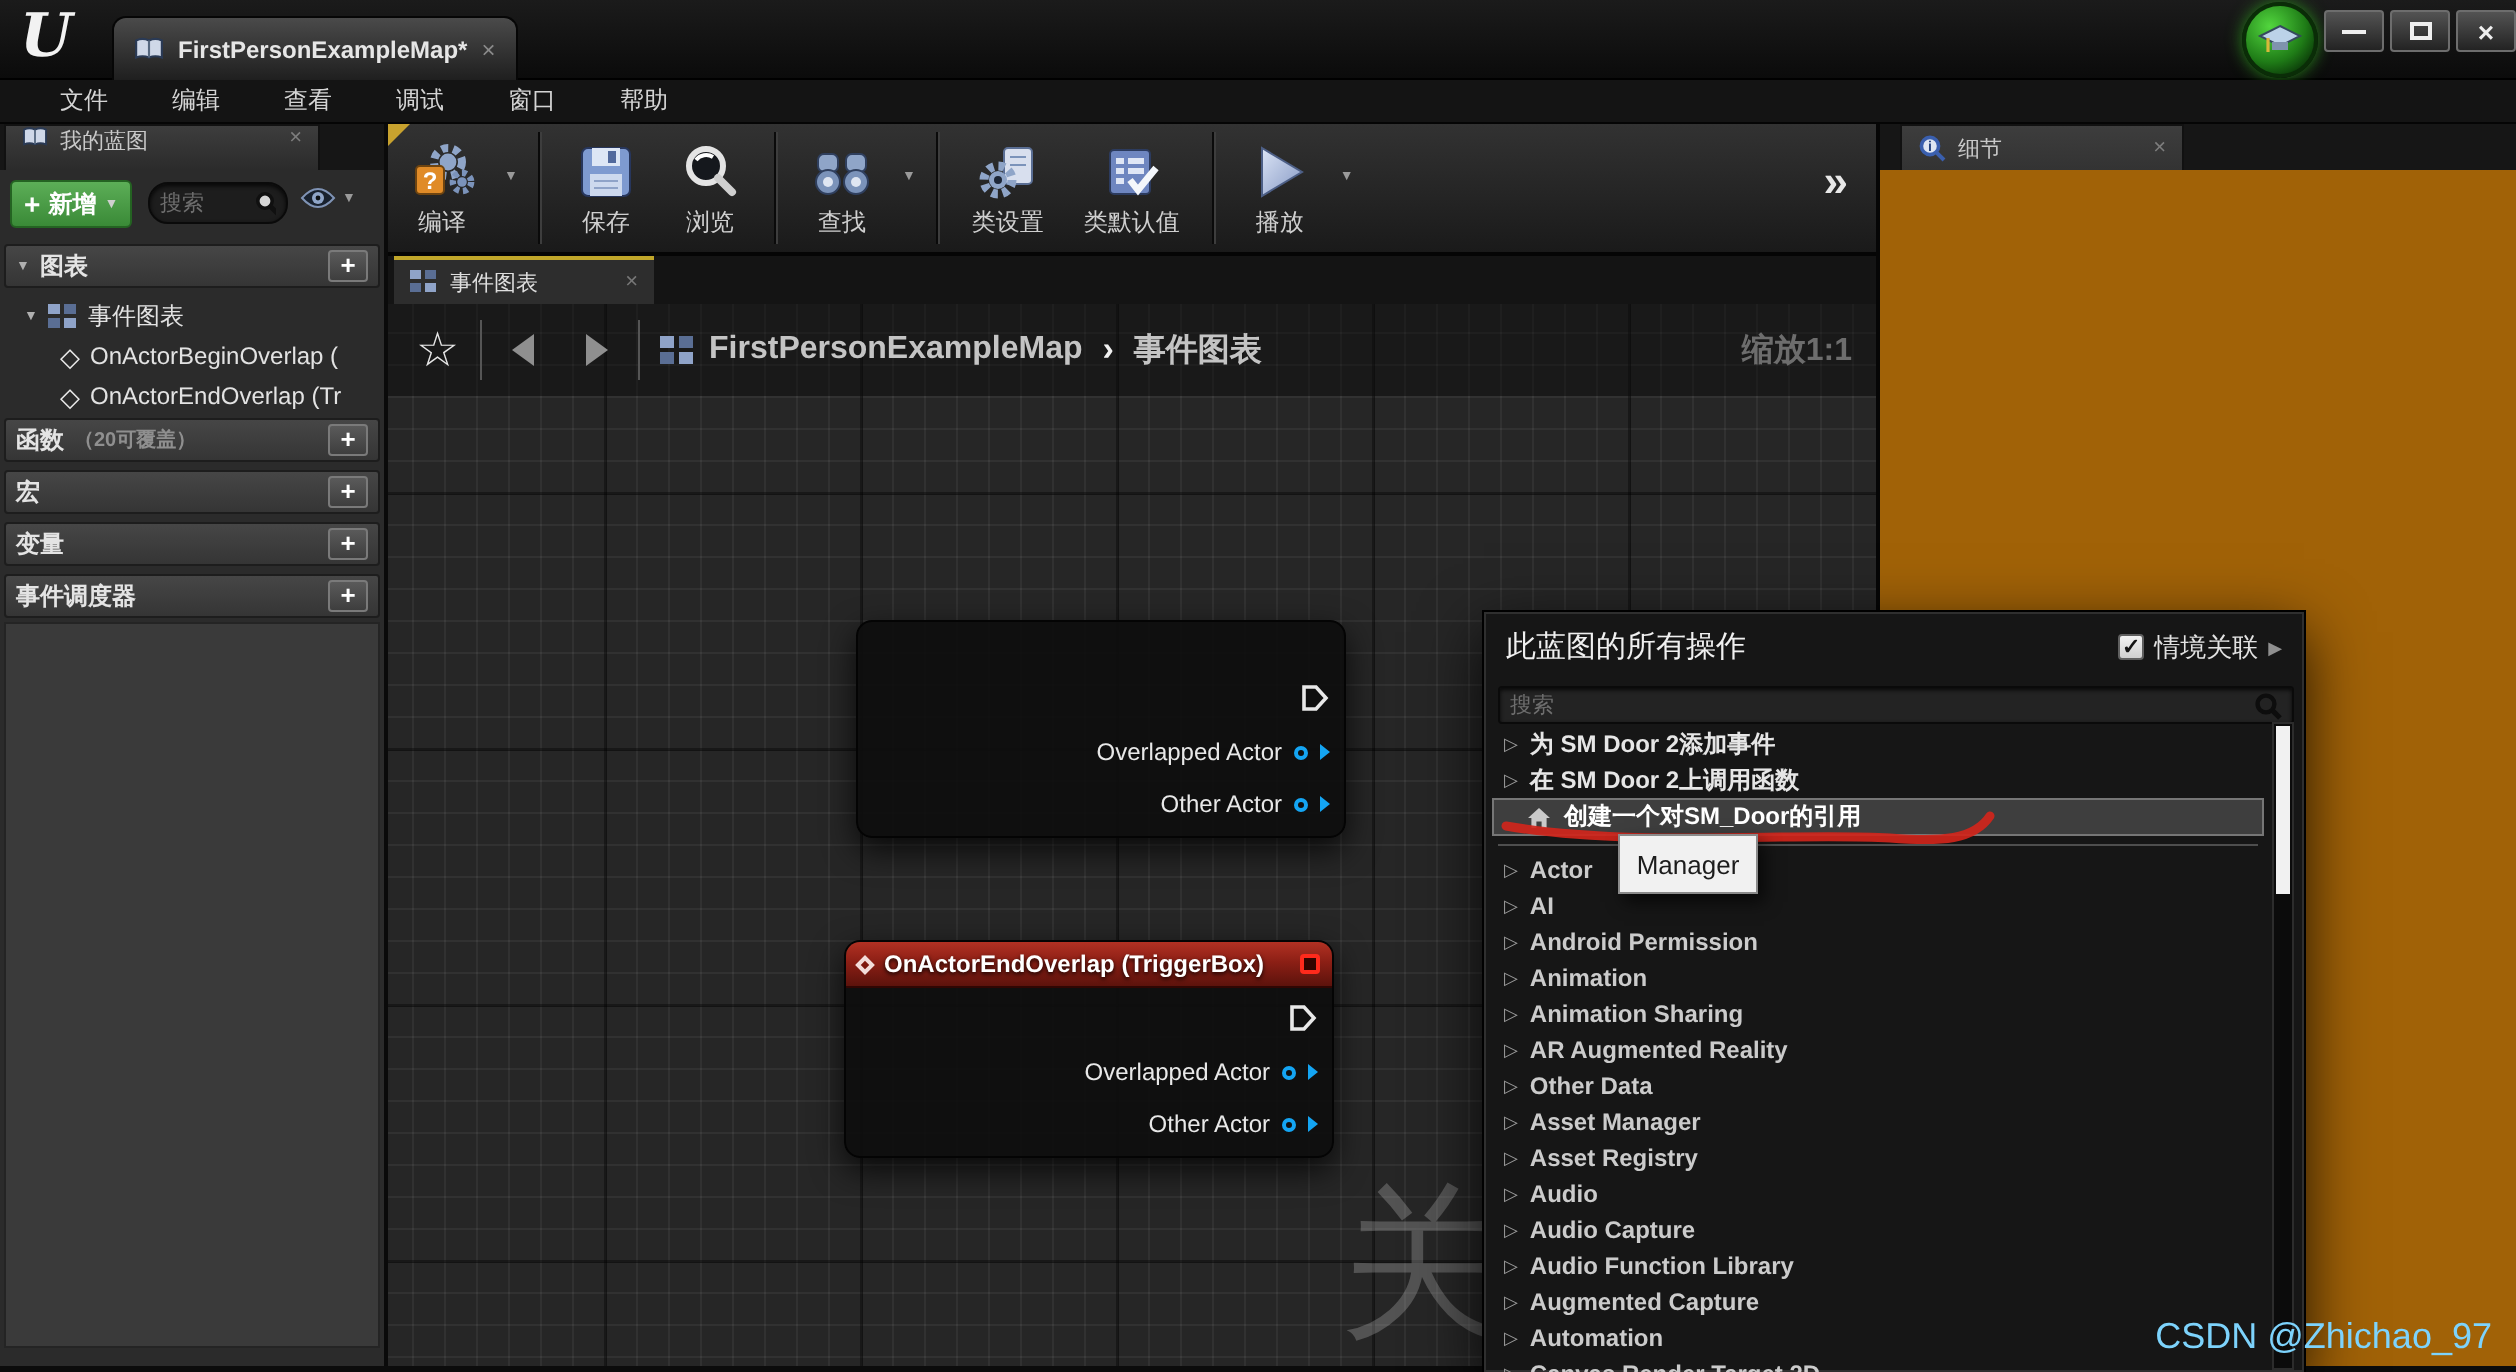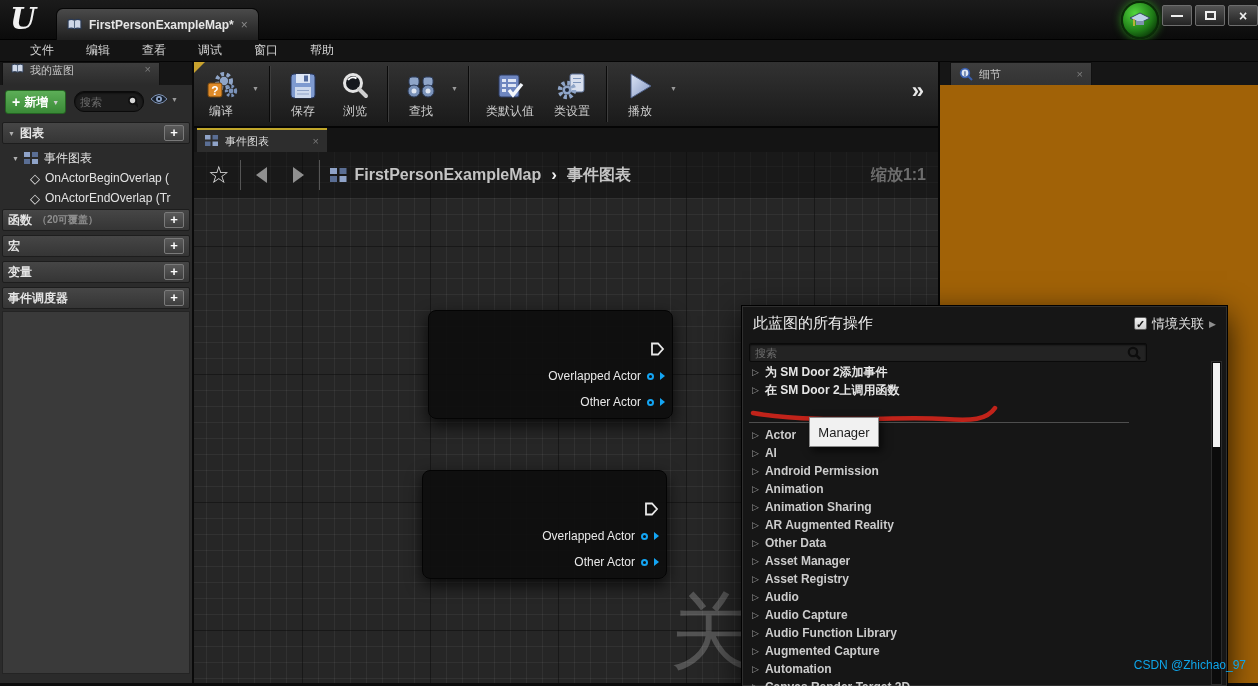--- a/index.html
+++ b/index.html
@@ -121,21 +121,21 @@
   .pin-a { width:0; height:0; border-left:5px solid #14a5f3; border-top:4px solid transparent; border-bottom:4px solid transparent; }
 
   
   #rightpanel { left:938px; top:62px; width:320px; height:621px; background:#a16207; border-left:2px solid #060606; }
   #rightpanel .panel-tabstrip { background:#161616; }
   .details-tab { left:10px; top:0; width:142px; height:23px; display:flex; align-items:center; gap:6px; padding:0 8px;
     background:linear-gradient(180deg,#3d3d3d,#333); border:1px solid #111; border-bottom:none; color:#c9c9c9; font-size:11px; }
   .details-tab .x { margin-left:auto; color:#7d7d7d; }
 
   
-  #popup { left:742px; top:306px; width:485px; height:380px; background:#161616;
+  #popup { left:742px; top:306px; width:410px; height:380px; background:#161616;
     border:1px solid #2f2f2f; outline:1px solid #000; box-shadow:0 10px 30px rgba(0,0,0,.85); z-index:50; }
   .pop-header { left:0; top:0; width:100%; height:33px; display:flex; align-items:center; padding:0 10px; }
   .pop-title { color:#f0f0f0; font-size:15px; }
   .ctx-wrap { margin-left:auto; display:flex; align-items:center; gap:5px; }
   .checkbox { width:13px; height:13px; background:linear-gradient(180deg,#f2f2f2,#cfcfcf); border:1px solid #5f5f5f;
     border-radius:2px; display:flex; align-items:center; justify-content:center;
     color:#141414; font-size:11px; font-weight:bold; line-height:0; }
   .ctx-label { color:#e2e2e2; font-size:13px; }
   .ctx-arrow { color:#8f8f8f; font-size:9px; }
   #pop-search { left:6px; top:36px; width:398px; height:19px; border-radius:2px; background:#232323; }
@@ -148,21 +148,21 @@
   .pop-sep { position:absolute; left:6px; top:115px; width:380px; height:1px; background:#4e4e4e; }
   .pop-scroll { position:absolute; right:4px; top:54px; width:11px; height:324px; background:#0b0b0b;
     border:1px solid #2c2c2c; }
   .pop-thumb { position:absolute; left:1px; top:1px; width:7px; height:84px; background:#f1f1f1; }
   .red-annot { position:absolute; left:4px; top:96px; z-index:61; pointer-events:none; }
   .tooltip { position:absolute; left:66px; top:110px; width:70px; height:30px; background:#f1f1f1;
     border:1px solid #8a8a8a; box-shadow:3px 4px 8px rgba(0,0,0,.65); z-index:63;
     display:flex; align-items:center; justify-content:center; color:#1c1c1c; font-size:13px; }
 
   
-  .csdn { right:12px; top:658px; color:#0ea5e9; font-size:12px; z-index:80; }
+  .csdn { right:12px; top:658px; color:#7dd3fc; font-size:18px; z-index:80; }
 </style>
 </head>
 <body>
 
 <div id="app">
 
   <div id="titlebar" class="abs">
     <div class="abs ue-logo">U</div>
     <div class="abs doc-tab">
       <svg width="15" height="13" viewBox="0 0 14 12">
@@ -323,40 +323,40 @@
         <circle cx="23" cy="21" r="2.5" fill="#dfe6f2"></circle>
       </svg>
       <span>查找</span>
     </div>
     <div class="tb-caret">
         <span class="caret dim">▼</span>
       </div>
     <div class="tsep"></div>
     <div class="tbtn">
       <svg width="32" height="32" viewBox="0 0 32 32">
+        <rect x="14" y="4" width="14" height="18" rx="2" fill="#d8dfee" stroke="#5a6e94"></rect>
+        <line x1="17" y1="8.5" x2="25" y2="8.5" stroke="#7b93ba"></line>
+        <line x1="17" y1="12.5" x2="25" y2="12.5" stroke="#7b93ba"></line>
+        <circle cx="11" cy="20" r="7" fill="none" stroke="#8fa5c8" stroke-width="4.5" stroke-dasharray="3.1 2.4"></circle>
+        <circle cx="11" cy="20" r="4.5" fill="#8fa5c8"></circle>
+        <circle cx="11" cy="20" r="2" fill="#1d2636"></circle>
+      </svg>
+      <span>类设置</span>
+    </div>
+    <div class="tbtn">
+      <svg width="32" height="32" viewBox="0 0 32 32">
         <rect x="5" y="5" width="20" height="22" rx="2" fill="#6e86c0" stroke="#2c3b5e"></rect>
         <rect x="8" y="9" width="4" height="3" fill="#dfe6f5"></rect>
           <rect x="14" y="9" width="8" height="3" fill="#dfe6f5"></rect>
         <rect x="8" y="14" width="4" height="3" fill="#dfe6f5"></rect>
           <rect x="14" y="14" width="8" height="3" fill="#dfe6f5"></rect>
         <rect x="8" y="19" width="4" height="3" fill="#dfe6f5"></rect>
         <path d="M15 20 l4 5 l9 -11" fill="none" stroke="#f4f7fb" stroke-width="3.4"></path>
       </svg>
       <span>类默认值</span>
-    </div>
-    <div class="tbtn">
-      <svg width="32" height="32" viewBox="0 0 32 32">
-        <rect x="14" y="4" width="14" height="18" rx="2" fill="#d8dfee" stroke="#5a6e94"></rect>
-        <line x1="17" y1="8.5" x2="25" y2="8.5" stroke="#7b93ba"></line>
-        <line x1="17" y1="12.5" x2="25" y2="12.5" stroke="#7b93ba"></line>
-        <circle cx="11" cy="20" r="7" fill="none" stroke="#8fa5c8" stroke-width="4.5" stroke-dasharray="3.1 2.4"></circle>
-        <circle cx="11" cy="20" r="4.5" fill="#8fa5c8"></circle>
-        <circle cx="11" cy="20" r="2" fill="#1d2636"></circle>
-      </svg>
-      <span>类设置</span>
     </div>
     <div class="tsep"></div>
     <div class="tbtn">
       <svg width="32" height="32" viewBox="0 0 32 32">
         <defs>
             <linearGradient id="pg" x1="0" y1="0" x2="1" y2="1">
               <stop offset="0" stop-color="#dbe4f5"></stop>
               <stop offset="1" stop-color="#8598c4"></stop>
             </linearGradient>
           </defs>
@@ -421,20 +421,25 @@
           <span class="pin-a"></span>
       </div>
       <div class="pin-row" style="top:84px">
         <span>Other Actor</span>
         <span class="pin-c"></span>
           <span class="pin-a"></span>
       </div>
     </div>
 
     <div class="node" style="left:228px; top:342px">
+      <div class="node-header">
+        <span class="nd"></span>
+        <span class="node-title">OnActorEndOverlap (TriggerBox)</span>
+        <span class="nbox"></span>
+      </div>
       <div class="exec-pin">
         <svg width="15" height="14" viewBox="0 0 15 14">
             <path d="M2 1.5 H8 L13 7 L8 12.5 H2 Z" fill="none" stroke="#e8e8e8" stroke-width="1.8"></path>
           </svg>
       </div>
       <div class="pin-row" style="top:58px">
         <span>Overlapped Actor</span>
         <span class="pin-c"></span>
           <span class="pin-a"></span>
       </div>
@@ -477,20 +482,26 @@
     </div>
 
     <div class="pr action" style="top:56px">
       <span class="exp">▷</span>
       <span>为 SM Door 2添加事件</span>
     </div>
     <div class="pr action" style="top:74px">
       <span class="exp">▷</span>
       <span>在 SM Door 2上调用函数</span>
     </div>
+    <div class="pr selected" style="top:92px">
+      <svg width="13" height="12">
+          <path d="M6.5 1 L12 6 H10.3 V11 H7.8 V7.8 H5.2 V11 H2.7 V6 H1 Z" fill="#c9c9c9"></path>
+        </svg>
+      <span>创建一个对SM_Door的引用</span>
+    </div>
     <div class="pop-sep"></div>
 
     <div class="pr" style="top:119px">
         <span class="exp">▷</span>
         <span>Actor</span>
       </div>
     <div class="pr" style="top:137px">
         <span class="exp">▷</span>
         <span>AI</span>
       </div>

